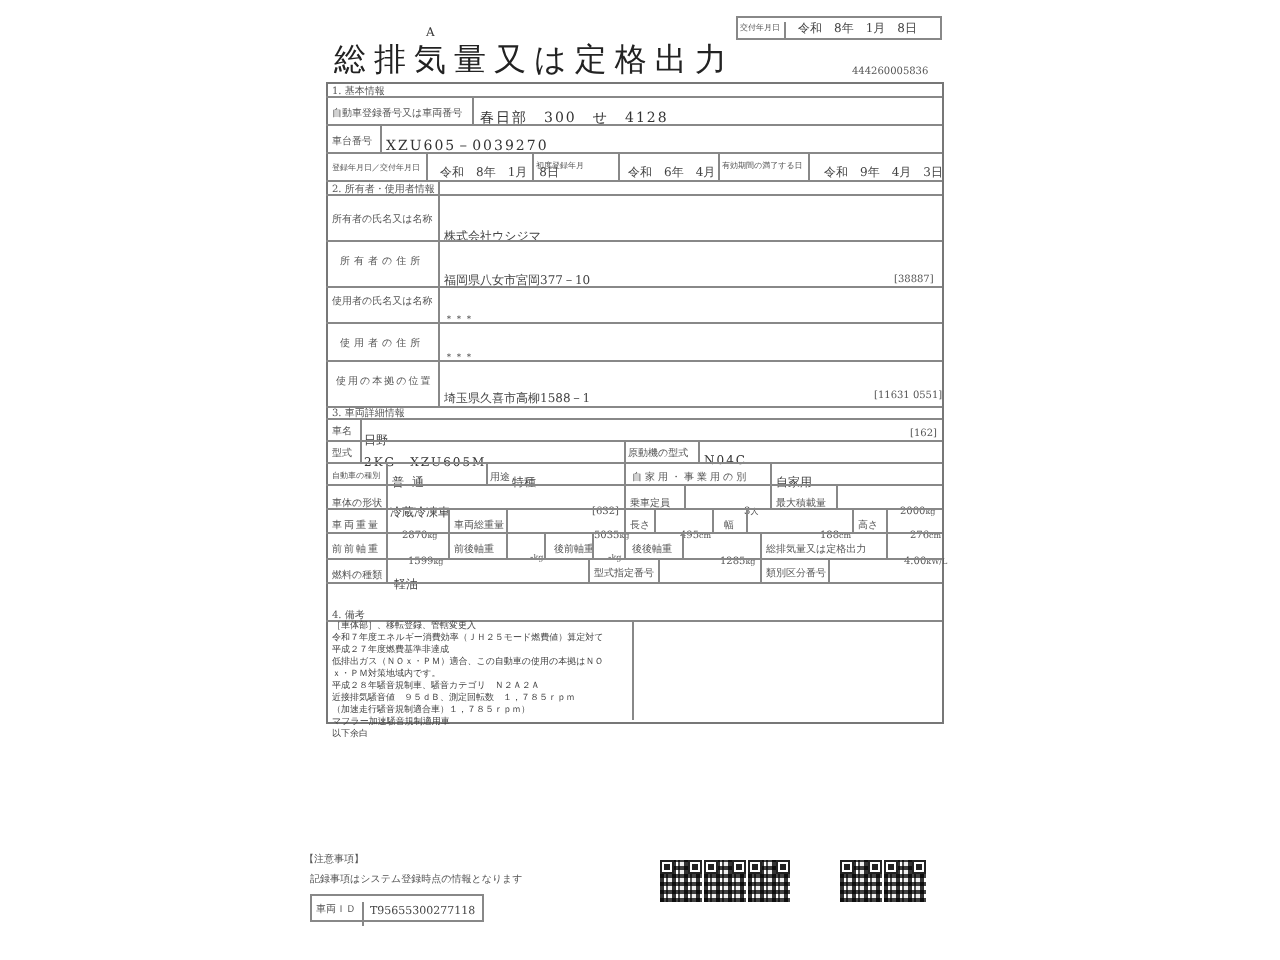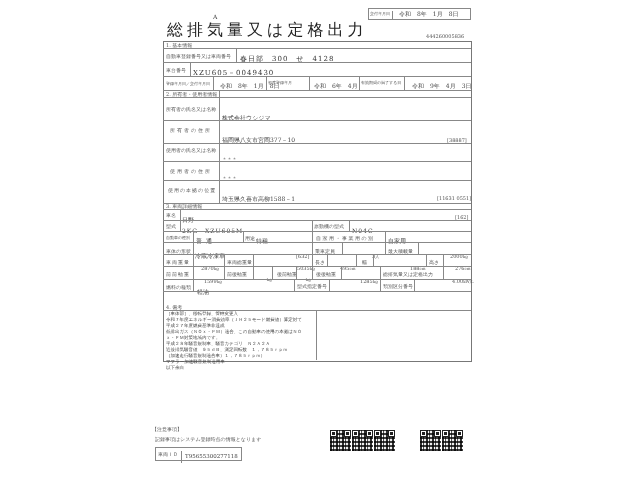--- a/index.html
+++ b/index.html
@@ -39,21 +39,21 @@
 <div class="abs sec" style="left:166px;top:42px;">1. 基本情報</div>
 <div class="hl" style="left:163px;top:48px;width:308px;"></div>
 
 <div class="abs lbl" style="left:166px;top:53px;">自動車登録番号又は車両番号</div>
 <div class="vl" style="left:236px;top:48px;height:14px;"></div>
 <div class="abs val" style="left:240px;top:54px;">春日部　300　せ　4128</div>
 <div class="hl" style="left:163px;top:62px;width:308px;"></div>
 
 <div class="abs lbl" style="left:166px;top:67px;">車台番号</div>
 <div class="vl" style="left:190px;top:62px;height:14px;"></div>
-<div class="abs val" style="left:193px;top:68px;">XZU605－0049430</div>
+<div class="abs val" style="left:193px;top:68px;">XZU605－0039270</div>
 <div class="hl" style="left:163px;top:76px;width:308px;"></div>
 
 <div class="abs lbl" style="left:166px;top:81px;font-size:4px;">登録年月日／交付年月日</div>
 <div class="vl" style="left:213px;top:76px;height:14px;"></div>
 <div class="abs valsm" style="left:220px;top:82px;">令和　8年　1月　8日</div>
 <div class="vl" style="left:266px;top:76px;height:14px;"></div>
 <div class="abs lbl" style="left:268px;top:80px;font-size:4px;">初度登録年月</div>
 <div class="vl" style="left:309px;top:76px;height:14px;"></div>
 <div class="abs valsm" style="left:314px;top:82px;">令和　6年　4月</div>
 <div class="vl" style="left:359px;top:76px;height:14px;"></div>

